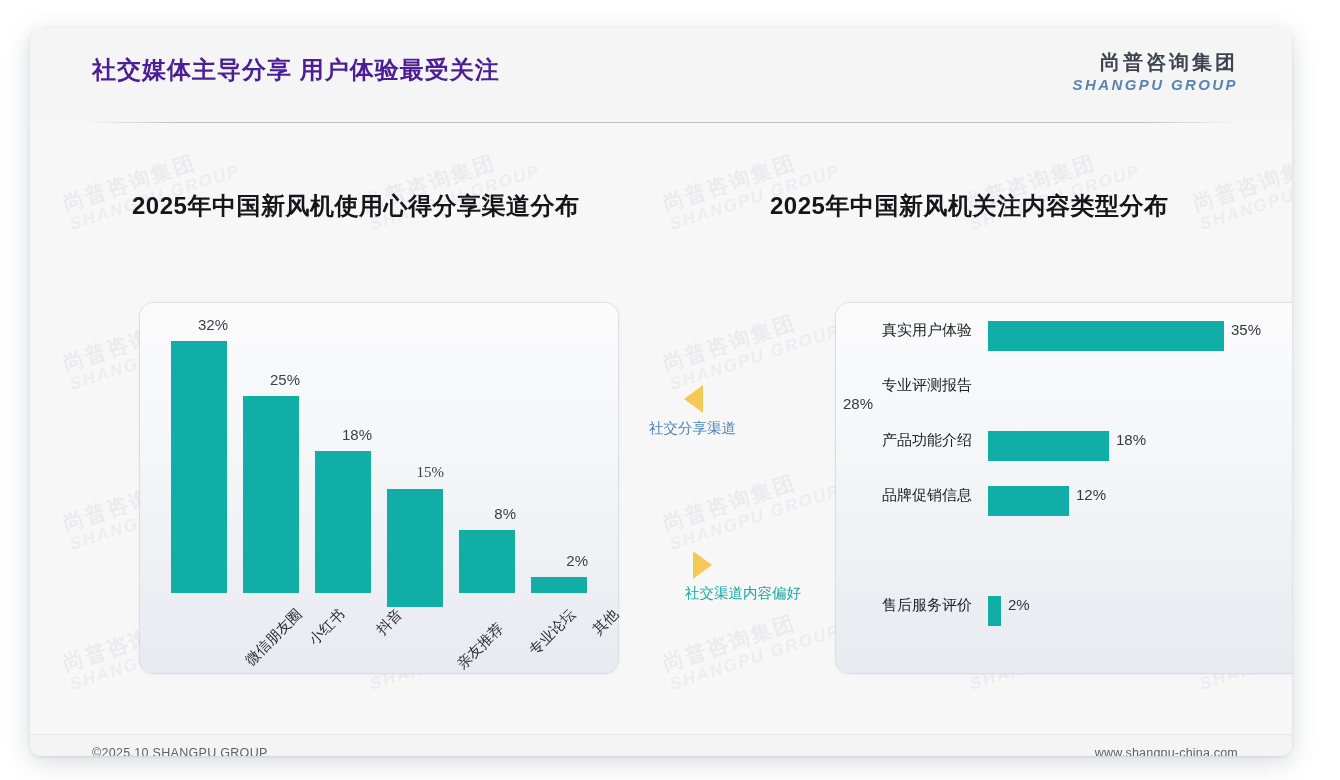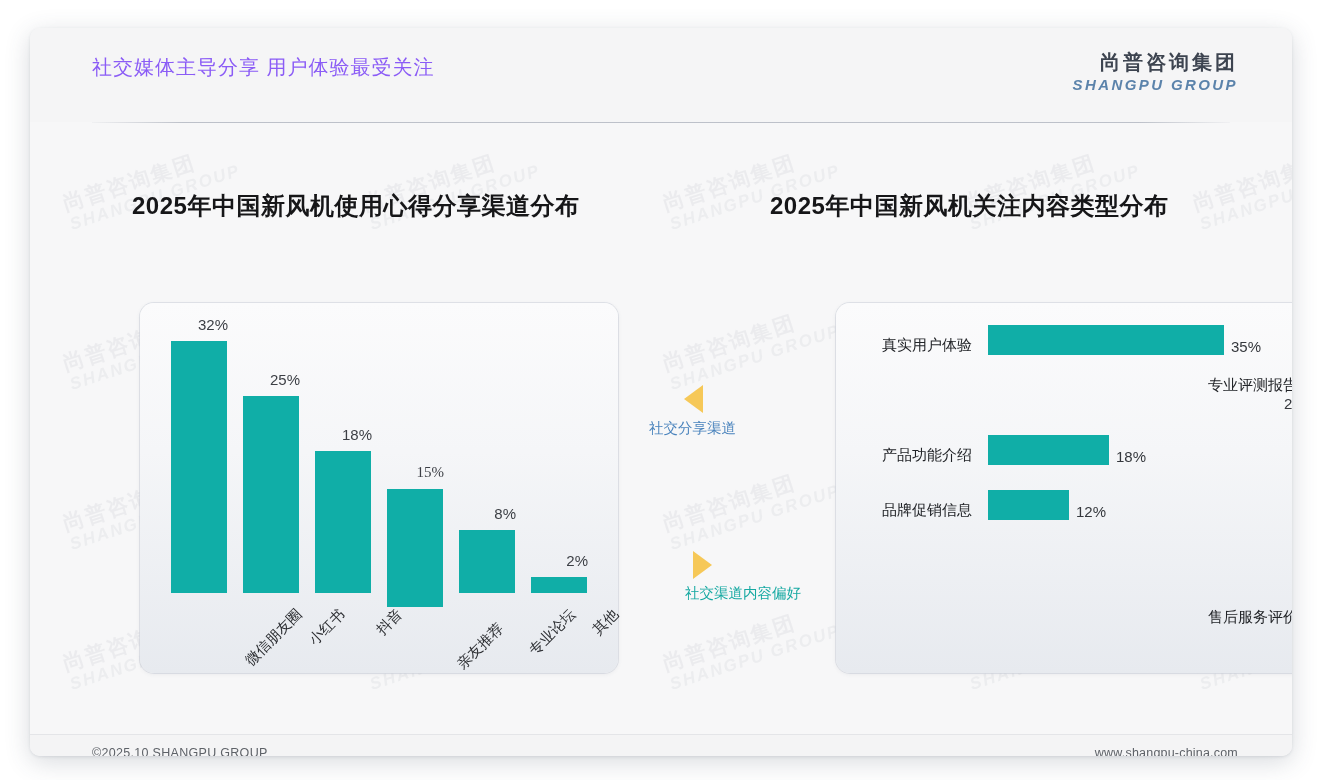--- a/index.html
+++ b/index.html
@@ -29,23 +29,23 @@
     position: absolute;
     left: 0; top: 0;
     width: 1262px;
     height: 94px;
     background: #f5f5f6;
   }
   .header-title {
     position: absolute;
     left: 62px;
     top: 26px;
-    font-size: 20px;
-    font-weight: normal;
-    color: #8b5cf6;
+    font-size: 24px;
+    font-weight: bold;
+    color: #4c1d95;
     letter-spacing: 1px;
     white-space: nowrap;
   }
   .logo-block {
     position: absolute;
     right: 54px;
     top: 22px;
     text-align: right;
   }
   .logo-cn {
@@ -191,21 +191,21 @@
     top: 18px;
     width: 478px;
     height: 340px;
   }
   .bar-row {
     position: absolute;
     left: 0;
     width: 478px;
     height: 34px;
     display: flex;
-    align-items: flex-end;
+    align-items: flex-start;
   }
   .bar-cat {
     width: 152px;
     text-align: right;
     padding-right: 16px;
     font-size: 15px;
     color: #222428;
     white-space: nowrap;
     box-sizing: border-box;
   }
@@ -354,21 +354,21 @@
             <div class="bar-row" style="top: 110px;">
               <div class="bar-cat">产品功能介绍</div>
               <div class="bar-fill" style="width: 121px; background: rgb(16, 174, 167);"></div>
               <div class="bar-val">18%</div>
             </div>
             <div class="bar-row" style="top: 165px;">
               <div class="bar-cat">品牌促销信息</div>
               <div class="bar-fill" style="width: 81px; background: rgb(16, 174, 167);"></div>
               <div class="bar-val">12%</div>
             </div>
-            <div class="bar-row" style="top: 287px; flex-direction: column;">
+            <div class="bar-row" style="top: 275px;">
               <div class="bar-cat">售后服务评价</div>
               <div class="bar-fill" style="width: 13px; background: rgb(16, 174, 167);"></div>
               <div class="bar-val">2%</div>
             </div>
           </div>
       </div>
     </div>
 
     <div class="callout" id="callout-bottom">
       <div class="tri tri-right"></div>

